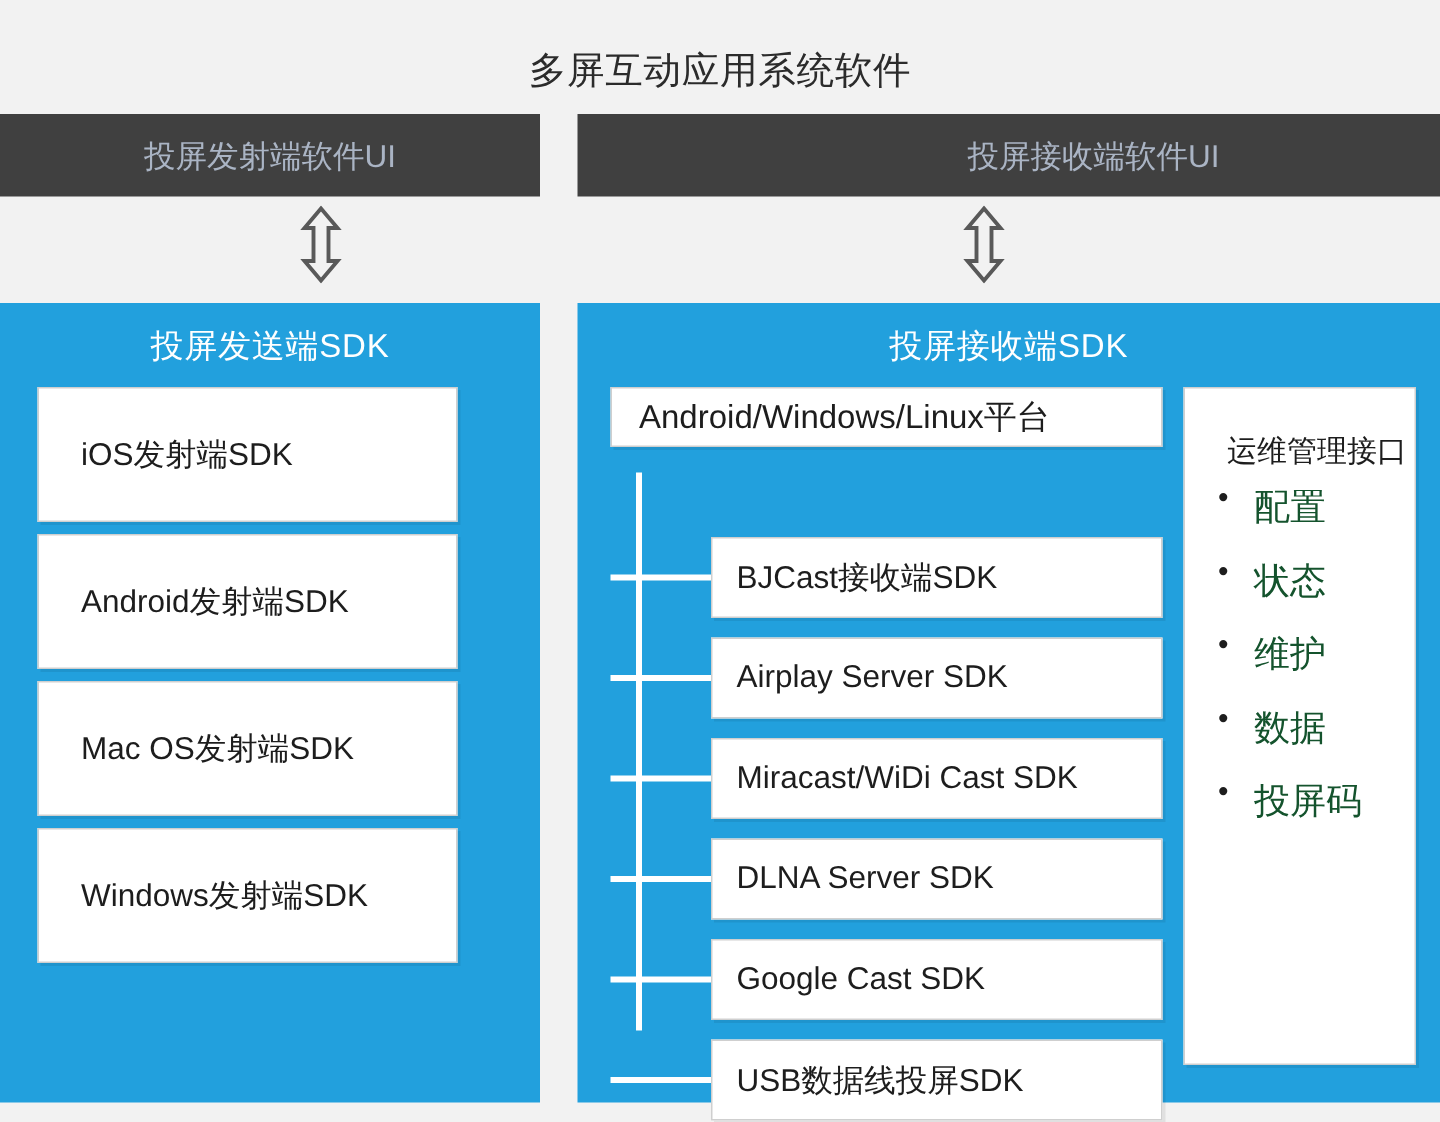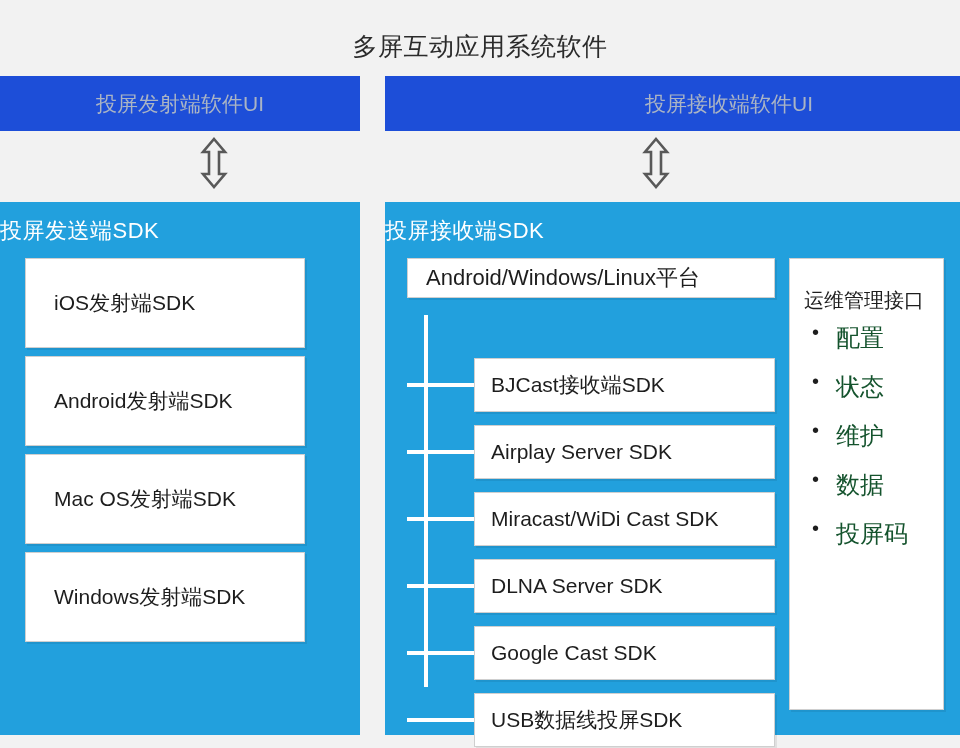--- a/index.html
+++ b/index.html
@@ -25,21 +25,21 @@
     font-size: 25px;
     color: #2b2b2b;
     letter-spacing: 0.5px;
   }
 
   
   .ui-bar {
     position: absolute;
     top: 76px;
     height: 55px;
-    background: #1d4ed8;
+    background: #404040;
     color: #aab4c4;
     font-size: 21px;
     display: flex;
     align-items: center;
     justify-content: center;
   }
   .ui-bar-left  { left: 0px;   width: 360px; }
   .ui-bar-right { left: 385px; width: 688px; justify-content: center; }
 
   
@@ -61,21 +61,21 @@
     position: absolute;
     top: 202px;
     background: #22a0dd;
   }
   .panel-left  { left: 0px;   width: 360px; height: 533px; }
   .panel-right { left: 385px; width: 575px; height: 533px; }
 
   .panel-title {
     color: #ffffff;
     font-size: 22px;
-    text-align: left;
+    text-align: center;
     padding-top: 14px;
     padding-bottom: 24px;
     letter-spacing: 0.5px;
   }
 
   
   .card {
     background: #ffffff;
     border: 1px solid #cfcfcf;
     box-shadow: 2px 2px 0 rgba(0,0,0,0.07);
@@ -155,21 +155,21 @@
     left: 789px;
     top: 258px;
     width: 155px;
     height: 452px;
     display: block;
     padding: 0;
   }
   .ops-title {
     font-size: 20px;
     color: #1d1d1d;
-    padding: 28px 0 4px 14px;
+    padding: 28px 0 4px 28px;
   }
   .ops-list {
     list-style: none;
     margin: 0;
     padding: 4px 0 0 22px;
   }
   .ops-list li {
     font-size: 24px;
     color: #14532d;
     position: relative;

